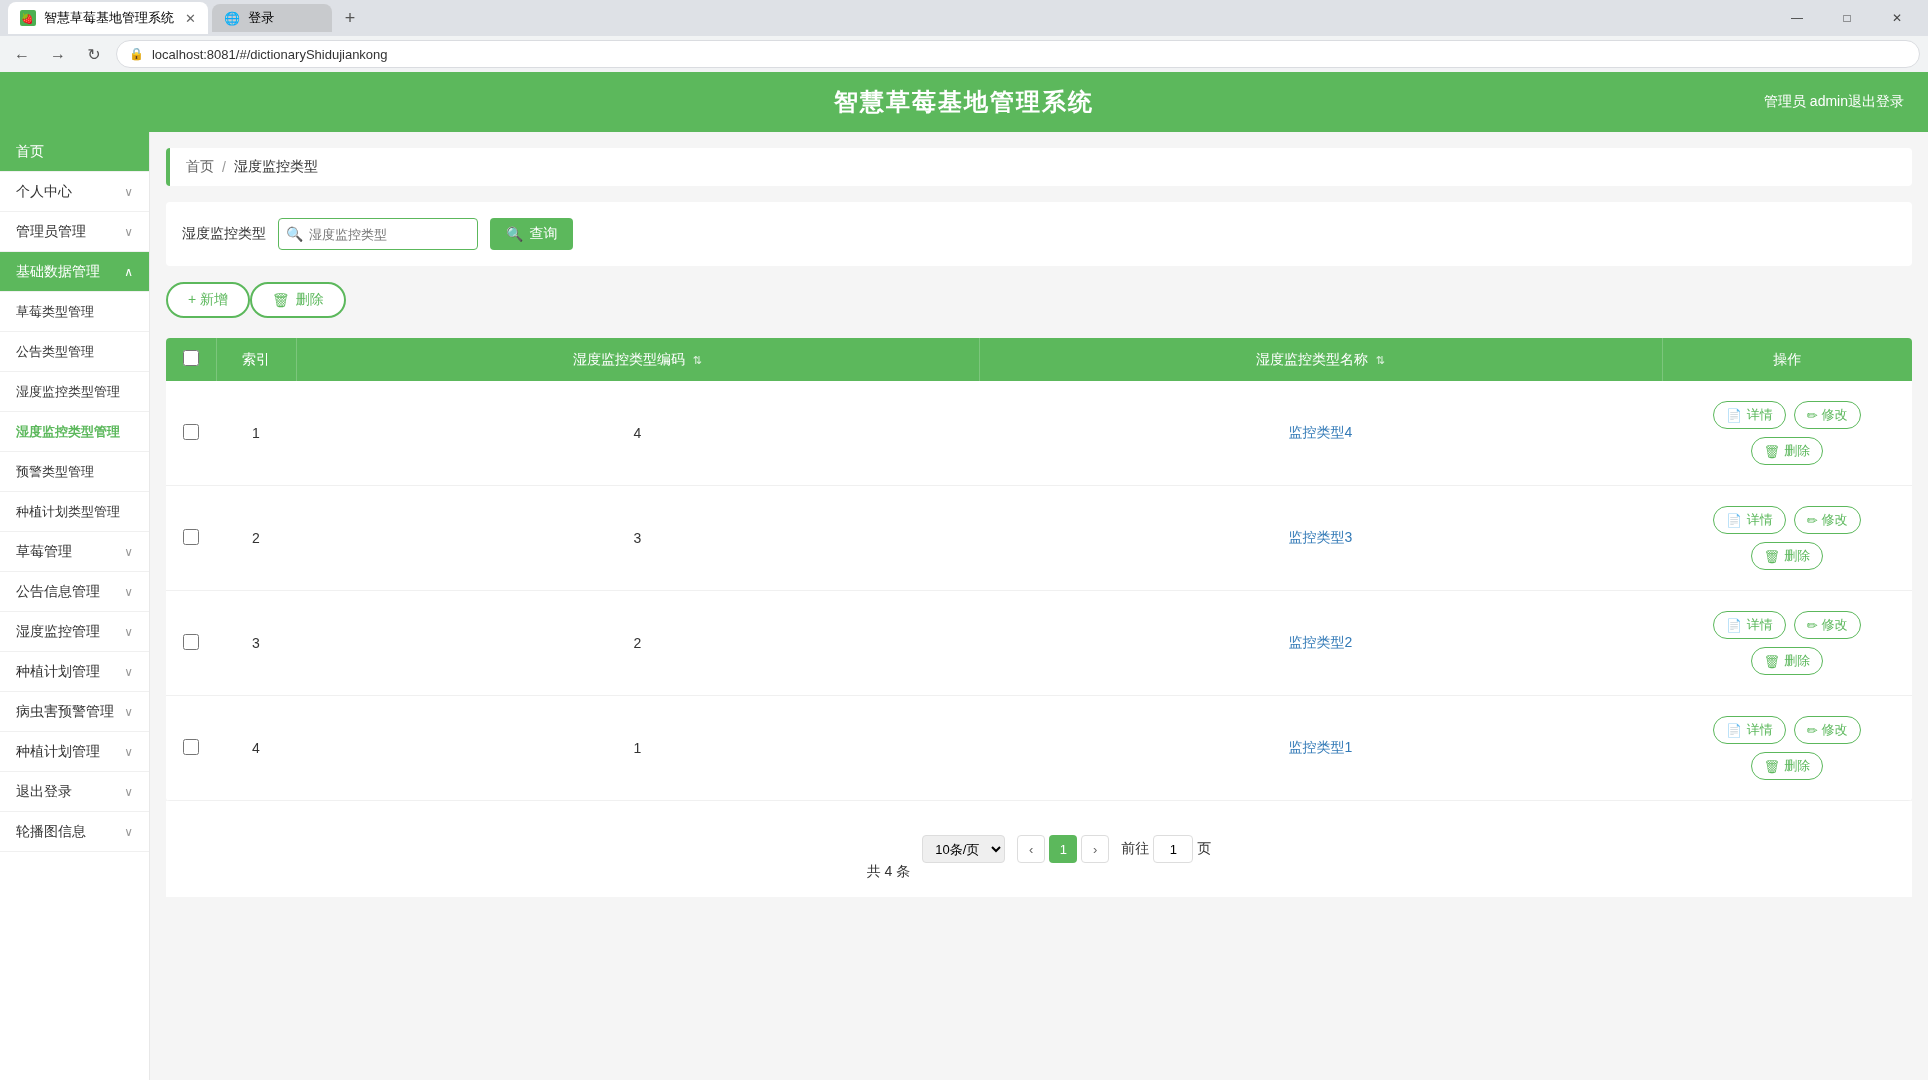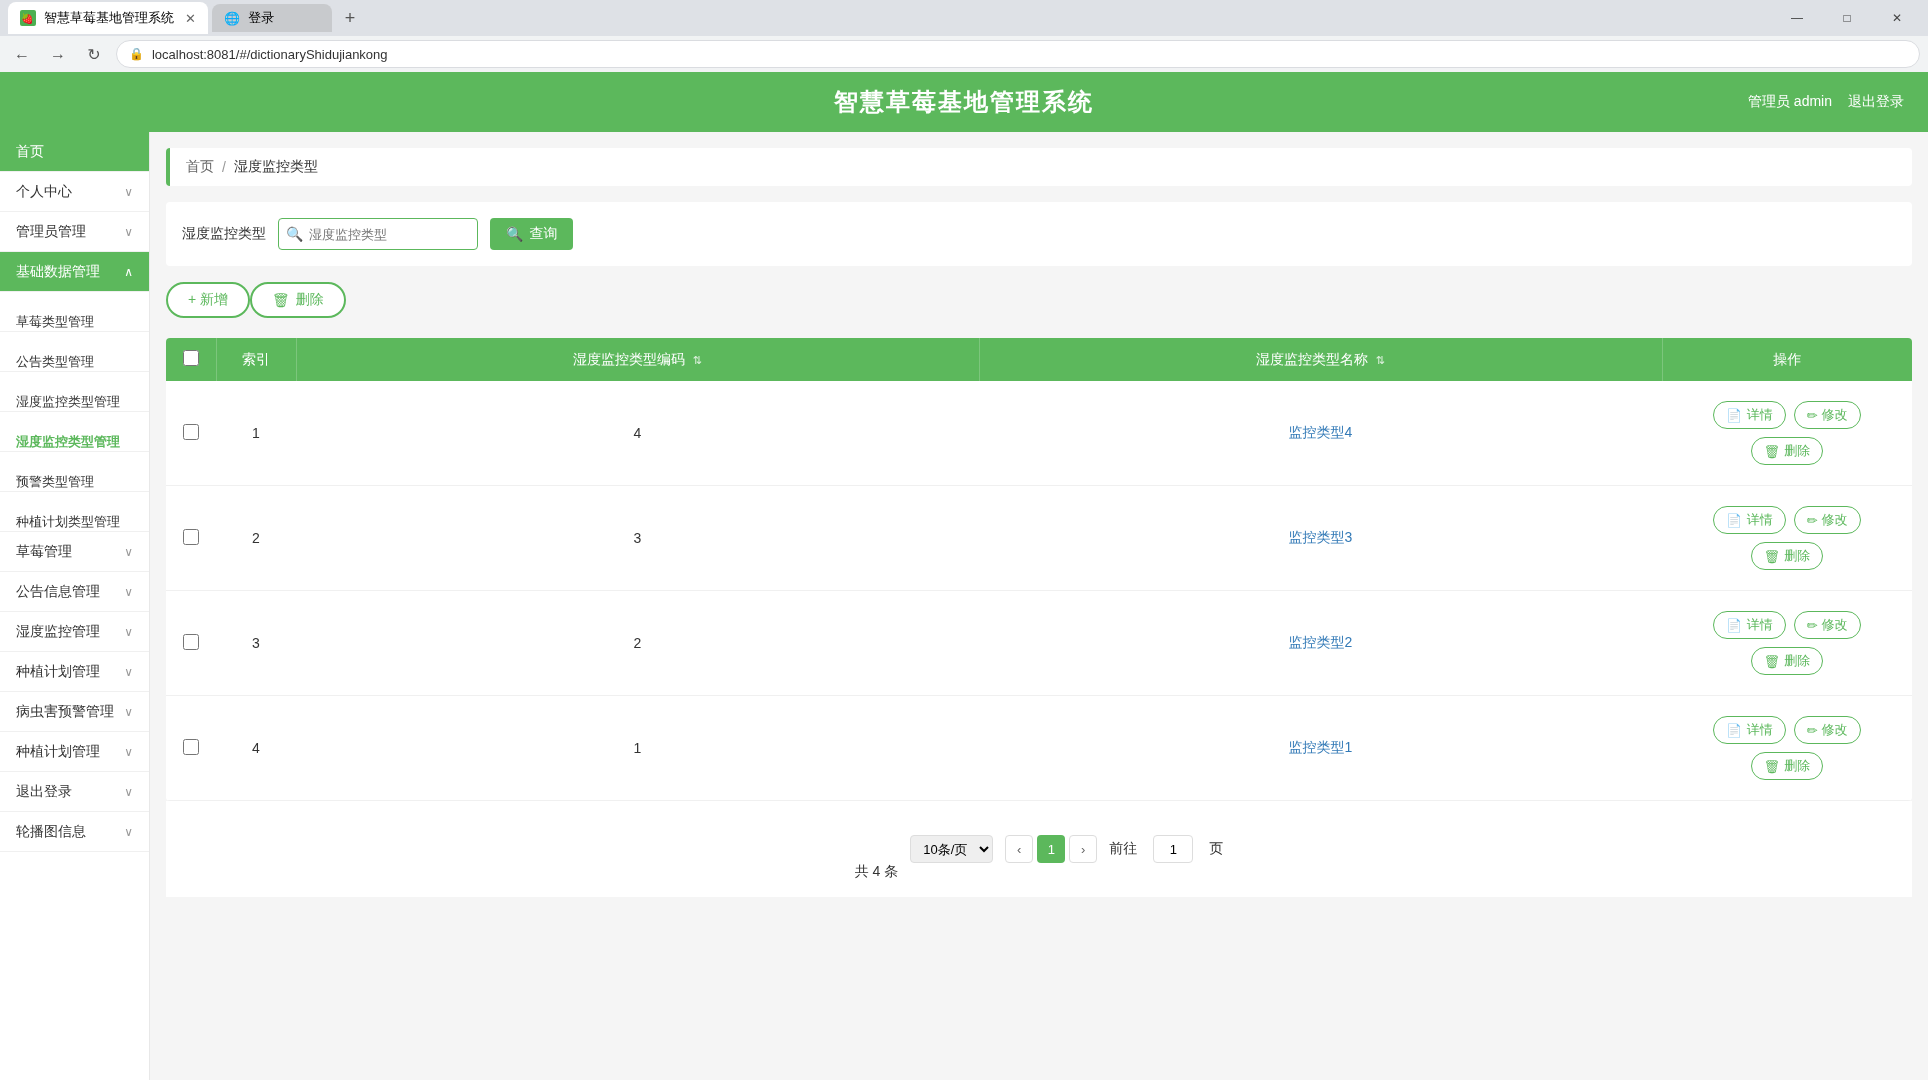--- a/index.html
+++ b/index.html
@@ -100,21 +100,21 @@
     .app-header .title {
       font-size: 24px;
       font-weight: bold;
       letter-spacing: 2px;
     }
     .app-header .user-info {
       position: absolute;
       right: 24px;
       display: flex;
       align-items: center;
-      gap: 16px;
+      gap: 0;
       font-size: 14px;
       text-align: right;
     }
     .app-header .logout-btn {
       cursor: pointer;
       color: white;
     }
 
     
     .app-body {
@@ -137,21 +137,21 @@
       justify-content: space-between;
       padding: 0 16px;
       height: 40px;
       cursor: pointer;
       font-size: 14px;
       color: #333;
       border-bottom: 1px solid #f0f0f0;
     }
     .sidebar-item.active { background: #5cb85c; color: white; }
     .sidebar-item.active .chevron { color: white; }
-    .sidebar-item.sub { padding-left: 16px; color: #333; font-size: 13px; align-items: flex-end; }
+    .sidebar-item.sub { padding-left: 16px; color: #333; font-size: 13px; }
     .sidebar-item.sub.current { color: #5cb85c; font-weight: bold; }
     .chevron { font-size: 12px; color: #999; }
 
     
     .content-area {
       flex: 1;
       padding: 16px;
       overflow-y: auto;
       background: #f5f5f5;
     }
@@ -364,21 +364,21 @@
       align-items: center;
       justify-content: center;
       background: #5cb85c;
       color: white;
       border-radius: 4px;
       font-size: 13px;
     }
     .goto-section {
       display: flex;
       align-items: center;
-      gap: 16px;
+      gap: 4px;
       font-size: 14px;
       color: #333;
     }
     .goto-input {
       width: 40px;
       height: 28px;
       border: 1px solid #ddd;
       border-radius: 4px;
       text-align: center;
       font-size: 13px;

